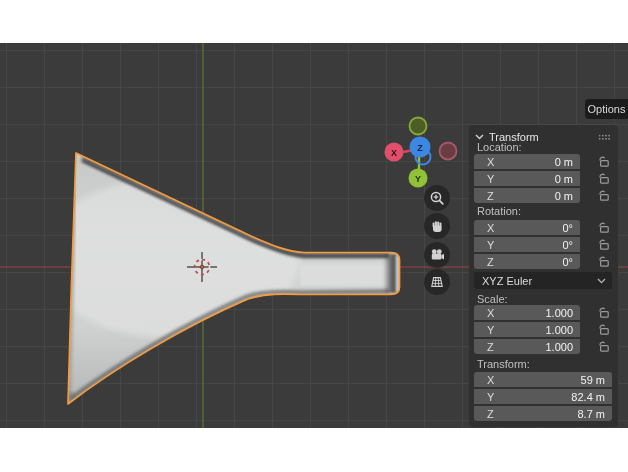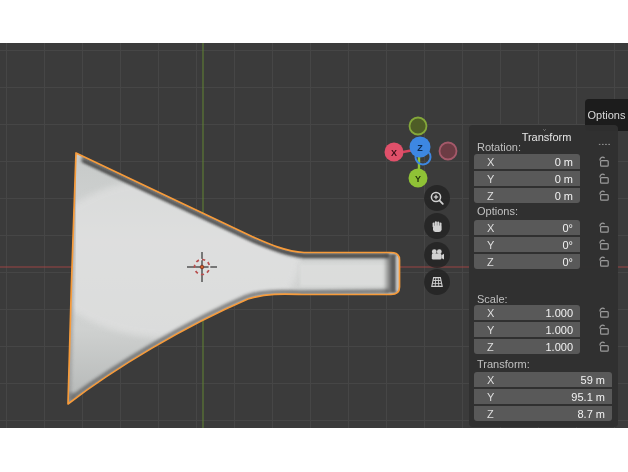--- a/index.html
+++ b/index.html
@@ -7,29 +7,29 @@
          font-family:"Liberation Sans",sans-serif;-webkit-font-smoothing:antialiased;}
   
   .viewport{position:absolute;left:0;top:43px;width:628px;height:385px;background-color:#3b3b3b;
     background-image:linear-gradient(to right,#464646 1px,transparent 1px),
                      linear-gradient(to bottom,#464646 1px,transparent 1px);
     background-size:38px 37px;background-position:6px 7px;}
   .scene{position:absolute;left:0;top:0;width:628px;height:385px;display:block;}
   
   .options-btn{position:absolute;left:585px;top:56px;height:18px;width:43px;background:#1c1c1c;
     color:#d9d9d9;font-size:11px;border:none;border-radius:4px 0 0 4px;display:flex;
-    align-items:center;justify-content:center;padding:16px;cursor:default;font-family:inherit;}
+    align-items:center;justify-content:center;padding:10px;cursor:default;font-family:inherit;}
   
   .gizmo{position:absolute;left:378px;top:62px;width:90px;height:90px;}
   .toolbtn{position:absolute;left:424px;width:26px;height:26px;border-radius:50%;
     background:rgba(33,33,33,0.78);display:flex;align-items:center;justify-content:center;}
   
   .panel{position:absolute;left:469px;top:82px;width:149px;height:302px;
     background:rgba(47,47,47,0.97);border-radius:4px;font-size:11px;color:#d0d0d0;}
-  .phead{position:absolute;left:6px;top:4px;right:5px;height:16px;display:flex;align-items:center;flex-direction:column;}
+  .phead{position:absolute;left:6px;top:4px;right:5px;height:16px;display:flex;align-items:center;}
   .phead .ptitle{color:#e6e6e6;margin-left:5px;}
   .drag-dots{margin-left:auto;width:13px;height:6px;margin-right:2px;
     background-image:radial-gradient(#8a8a8a 0.8px,transparent 1px);background-size:3.2px 3.2px;}
   .seclabel{position:absolute;left:8px;height:13px;line-height:13px;color:#c0c0c0;}
   .rowgroup{position:absolute;left:5px;width:106px;}
   .rowgroup.wide{width:138px;}
   .prow{height:15px;margin-bottom:2px;background:#595959;display:flex;align-items:center;
     justify-content:space-between;padding:0 7px 0 13px;box-sizing:border-box;}
   .prow:first-child{border-radius:3px 3px 0 0;}
   .prow:last-child{border-radius:0 0 3px 3px;margin-bottom:0;}
@@ -156,21 +156,21 @@
 
     <div class="panel">
       <div class="phead">
         <svg width="9" height="6" viewBox="0 0 9 6">
           <polyline points="1,1 4.5,4.6 8,1" fill="none" stroke="#cfcfcf" stroke-width="1.4"></polyline>
         </svg>
         <span class="ptitle">Transform</span>
         <div class="drag-dots"></div>
       </div>
 
-      <div class="seclabel" style="top:16px">Rotation:</div>
+      <div class="seclabel" style="top:16px">Location:</div>
       <div class="rowgroup" style="top:29px">
         <div class="prow">
           <span class="ax">X</span>
           <span class="val">0 m</span>
         </div>
         <div class="prow">
           <span class="ax">Y</span>
           <span class="val">0 m</span>
         </div>
         <div class="prow">
@@ -192,21 +192,21 @@
           </svg>
         </button>
         <button class="lockbtn">
           <svg width="14" height="13" viewBox="0 0 14 13">
             <path d="M3,5.4 v-0.6 a2.6,2.6 0 0 1 4.6,-1.7" fill="none" stroke="#9a9a9a" stroke-width="1.2"></path>
             <rect x="3.6" y="5.6" width="7.6" height="5.6" rx="1" fill="none" stroke="#9a9a9a" stroke-width="1.2"></rect>
           </svg>
         </button>
       </div>
 
-      <div class="seclabel" style="top:80px">Options:</div>
+      <div class="seclabel" style="top:80px">Rotation:</div>
       <div class="rowgroup" style="top:95px">
         <div class="prow">
           <span class="ax">X</span>
           <span class="val">0°</span>
         </div>
         <div class="prow">
           <span class="ax">Y</span>
           <span class="val">0°</span>
         </div>
         <div class="prow">
@@ -228,20 +228,26 @@
           </svg>
         </button>
         <button class="lockbtn">
           <svg width="14" height="13" viewBox="0 0 14 13">
             <path d="M3,5.4 v-0.6 a2.6,2.6 0 0 1 4.6,-1.7" fill="none" stroke="#9a9a9a" stroke-width="1.2"></path>
             <rect x="3.6" y="5.6" width="7.6" height="5.6" rx="1" fill="none" stroke="#9a9a9a" stroke-width="1.2"></rect>
           </svg>
         </button>
       </div>
 
+      <div class="dropdown">
+        <span class="dd-label">XYZ Euler</span>
+        <svg width="9" height="6" viewBox="0 0 9 6">
+          <polyline points="1,1 4.5,4.6 8,1" fill="none" stroke="#b5b5b5" stroke-width="1.3"></polyline>
+        </svg>
+      </div>
 
       <div class="seclabel" style="top:168px">Scale:</div>
       <div class="rowgroup" style="top:180px">
         <div class="prow">
           <span class="ax">X</span>
           <span class="val">1.000</span>
         </div>
         <div class="prow">
           <span class="ax">Y</span>
           <span class="val">1.000</span>
@@ -273,21 +279,21 @@
       </div>
 
       <div class="seclabel" style="top:233px">Transform:</div>
       <div class="rowgroup wide" style="top:247px">
         <div class="prow">
           <span class="ax">X</span>
           <span class="val">59 m</span>
         </div>
         <div class="prow">
           <span class="ax">Y</span>
-          <span class="val">95.1 m</span>
+          <span class="val">82.4 m</span>
         </div>
         <div class="prow">
           <span class="ax">Z</span>
           <span class="val">8.7 m</span>
         </div>
       </div>
     </div>
 
   </div>
 </div>

